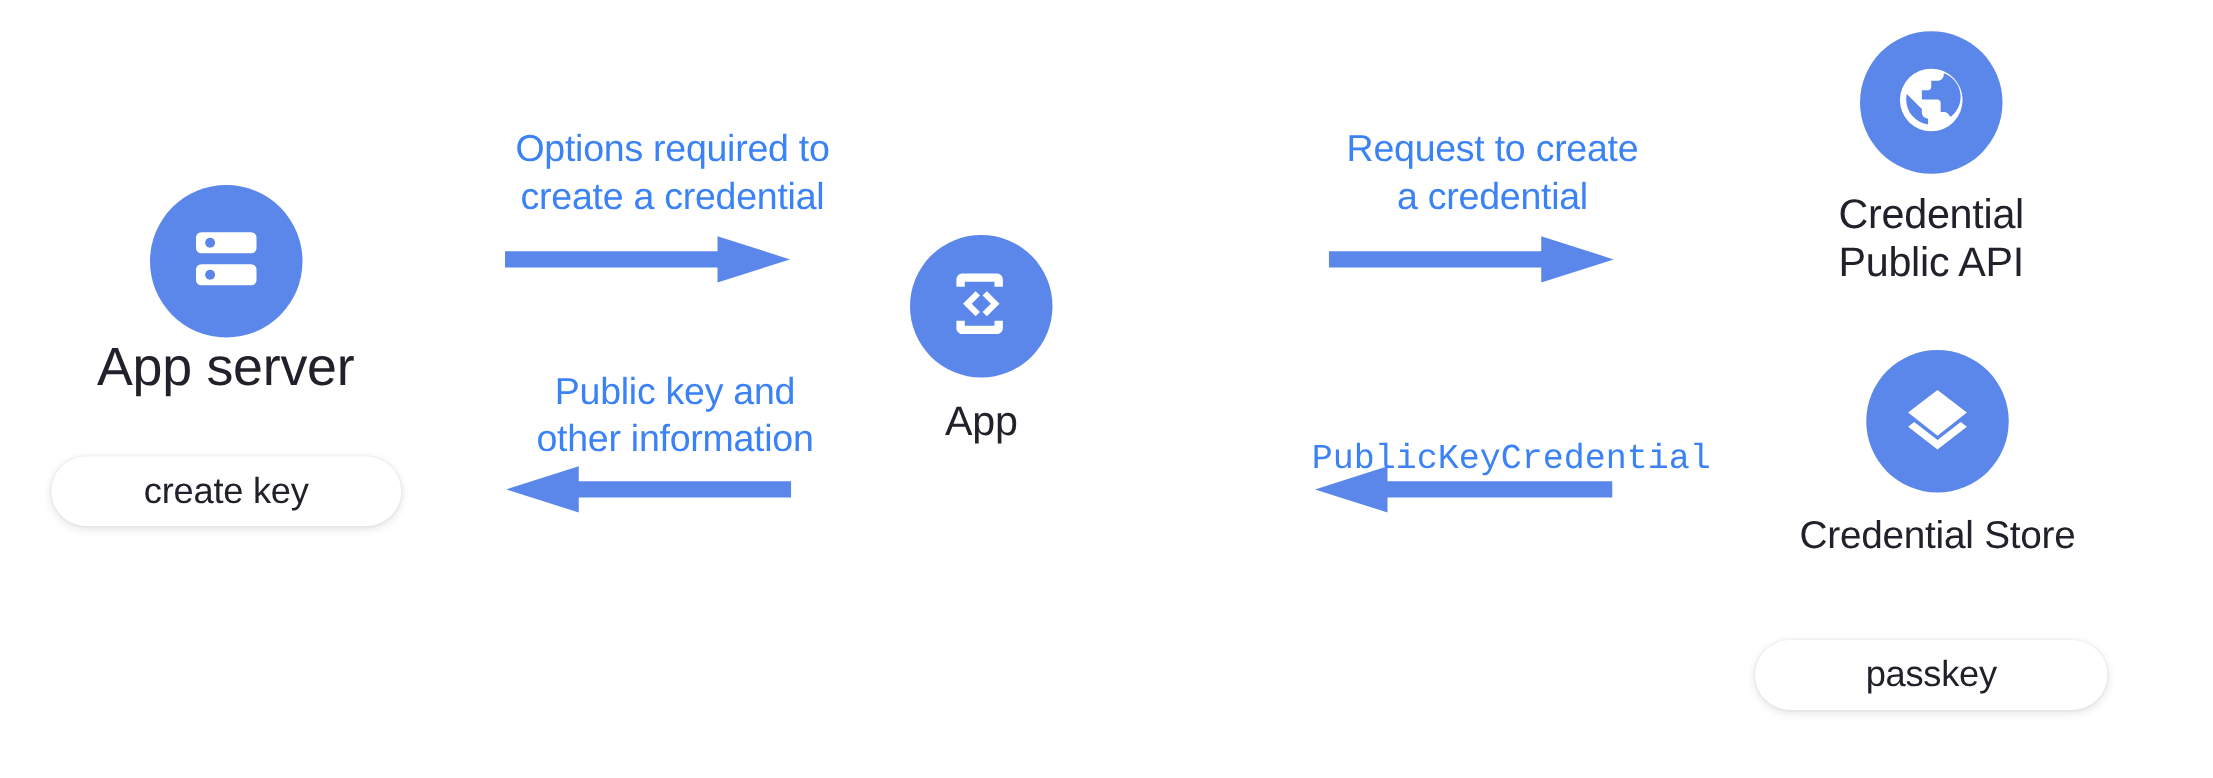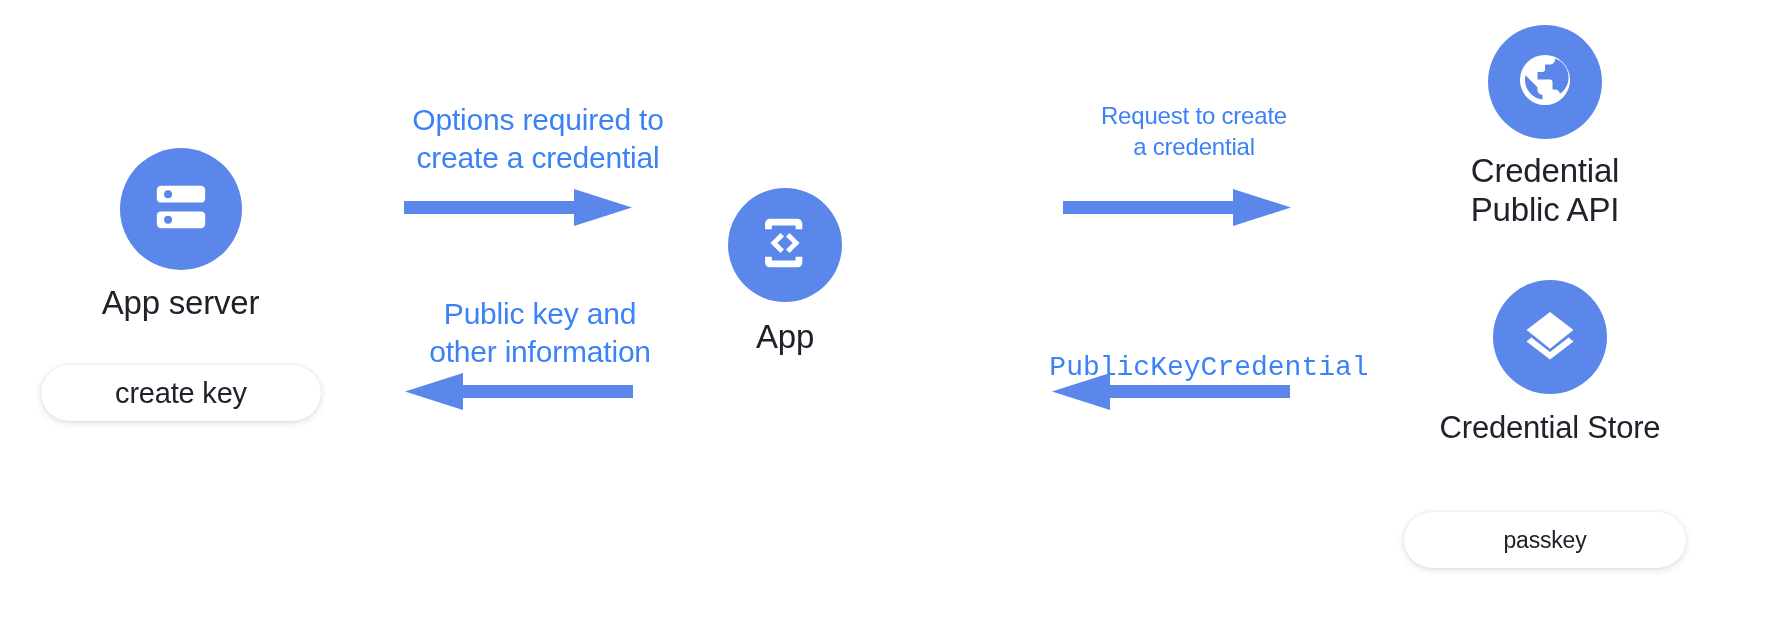--- a/index.html
+++ b/index.html
@@ -76,36 +76,36 @@
   #node-app-server { left: 48px; top: 148px; width: 265px; }
   #node-app        { left: 700px; top: 188px; width: 170px; align-items: center; }
   #node-cm-api     { left: 1395px; top: 25px;  width: 300px; }
   #node-cred-store { left: 1400px; top: 280px; width: 300px; }
 
   #node-app-server .circle { width: 122px; height: 122px; }
   #node-app .circle        { width: 114px; height: 114px; }
   #node-cm-api .circle     { width: 114px; height: 114px; }
   #node-cred-store .circle { width: 114px; height: 114px; }
 
-  #node-app-server .node-label { font-size: 33px; margin-top: 14px; }
+  #node-app-server .node-label { font-size: 43px; }
   #node-app .node-label        { font-size: 33px; margin-top: 16px; }
   #node-cm-api .node-label     { font-size: 33px; margin-top: 13px; line-height: 1.18; }
   #node-cred-store .node-label { font-size: 31px; margin-top: 16px; }
 
   #pill-public-key { left: 41px;  top: 365px; width: 280px; height: 56px; font-size: 29px; }
-  #pill-passkey    { left: 1404px; top: 512px; width: 282px; height: 56px; font-size: 23px; }
+  #pill-passkey    { left: 1404px; top: 512px; width: 282px; height: 56px; font-size: 29px; }
 
   #arrow-top-left     { left: 404px;  top: 186px; }
   #arrow-bottom-left  { left: 403px;  top: 370px; }
   #arrow-top-right    { left: 1063px; top: 186px; }
   #arrow-bottom-right { left: 1050px; top: 370px; }
 
   #label-top-left     { left: 388px;  top: 101px; width: 300px; font-size: 30px; }
   #label-bottom-left  { left: 390px;  top: 295px; width: 300px; font-size: 30px; }
-  #label-top-right    { left: 1044px; top: 101px; width: 300px; font-size: 24px; }
+  #label-top-right    { left: 1044px; top: 101px; width: 300px; font-size: 30px; }
   #label-bottom-right { left: 1009px; top: 330px; width: 400px; font-size: 28px; margin-top: 20px; }
 </style>
 </head>
 <body>
 
 <div id="canvas">
 
   <div class="node" id="node-app-server">
     <div class="circle">
       <span>

